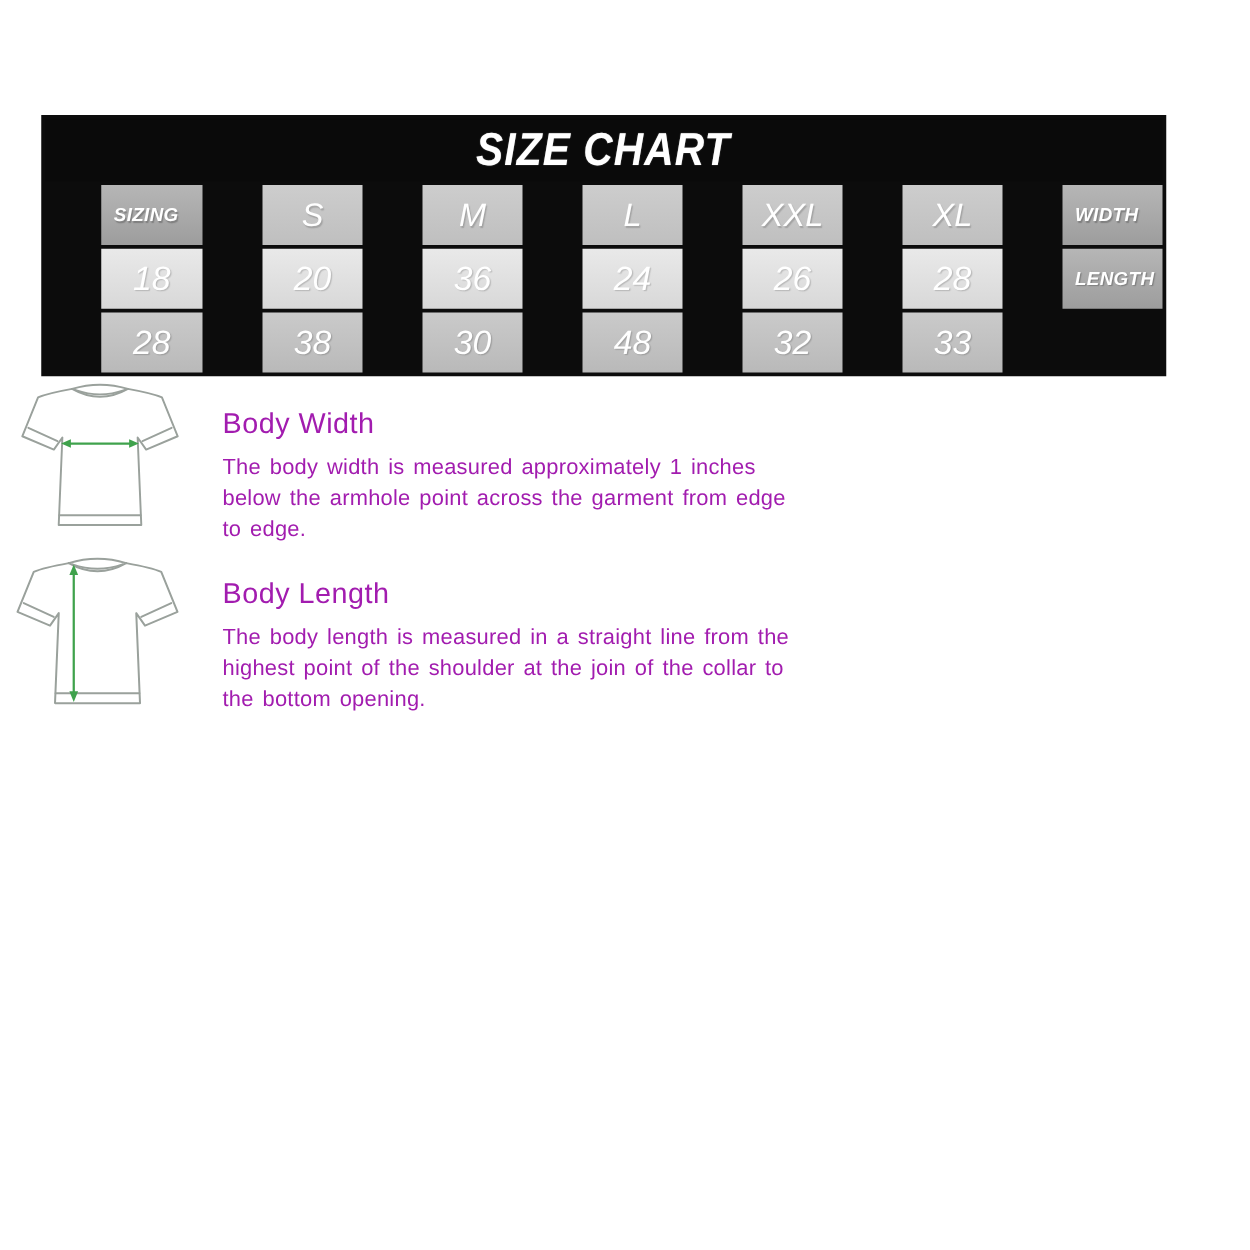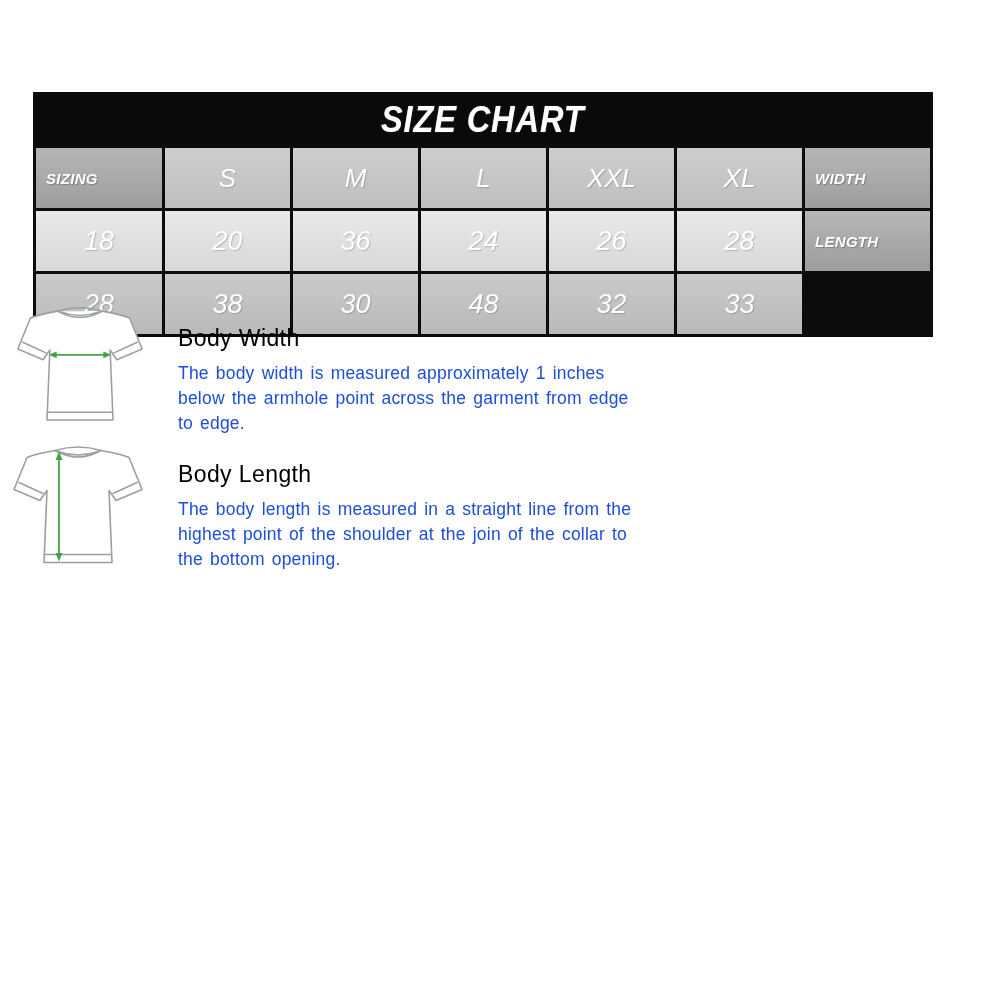--- a/index.html
+++ b/index.html
@@ -22,46 +22,46 @@
     color:#ffffff; font-size:37px; font-weight:700; letter-spacing:1px;
     display:inline-block; transform:scaleX(0.88);
     text-shadow:0 0 1px rgba(255,255,255,.5);
   }
   .grid {
     margin-top:3px;
     display:grid; grid-template-columns:126px repeat(6, 1fr);
     gap:3px;
   }
   .cell {
-    height:60px; display:flex; align-items:center; justify-content:center;
-    color:#ffffff; text-shadow:1px 1px 1px rgba(0,0,0,.18);
+    height:48px; display:flex; align-items:center; justify-content:center;
+    color:#ffffff; text-shadow:1px 1px 1px rgba(0,0,0,.18);margin-left:45px;
   }
   .cell.label {
     justify-content:flex-start; padding-left:10px;
     font-size:15px; font-weight:700; letter-spacing:.3px;
     background:linear-gradient(#b6b6b6,#9d9d9d);
     text-shadow:1px 1px 1px rgba(0,0,0,.25);
   }
   .row-sizing  { background:linear-gradient(#cdcdcd,#bfbfbf); font-size:26px; }
   .row-width   { background:linear-gradient(#e9e9e9,#d8d8d8); font-size:27px; }
   .row-length  { background:linear-gradient(#cacaca,#b9b9b9); font-size:27px; }
 
   
   .shirt-icon { position:absolute; }
   .shirt-1 { left:12px; top:301px; width:136px; height:131px; }
   .shirt-2 { left:8px;  top:440px; width:140px; height:135px; }
 
   .measure-text { position:absolute; width:462px; }
   .measure-1 { left:178px; top:325px; }
   .measure-2 { left:178px; top:461px; }
   .measure-heading {
-    font-size:23px; font-weight:400; color:#000000; letter-spacing:.4px;
+    font-size:23px; font-weight:400; color:#a21caf; letter-spacing:.4px;
   }
   .measure-desc {
-    margin-top:9px; font-size:17.5px; line-height:25px; color:#1d4ed8;
+    margin-top:9px; font-size:17.5px; line-height:25px; color:#a21caf;
     letter-spacing:.2px; word-spacing:2px;
   }
 </style>
 </head>
 <body>
 
 <div class="canvas">
 
   <div class="size-table">
     <div class="title-bar">

